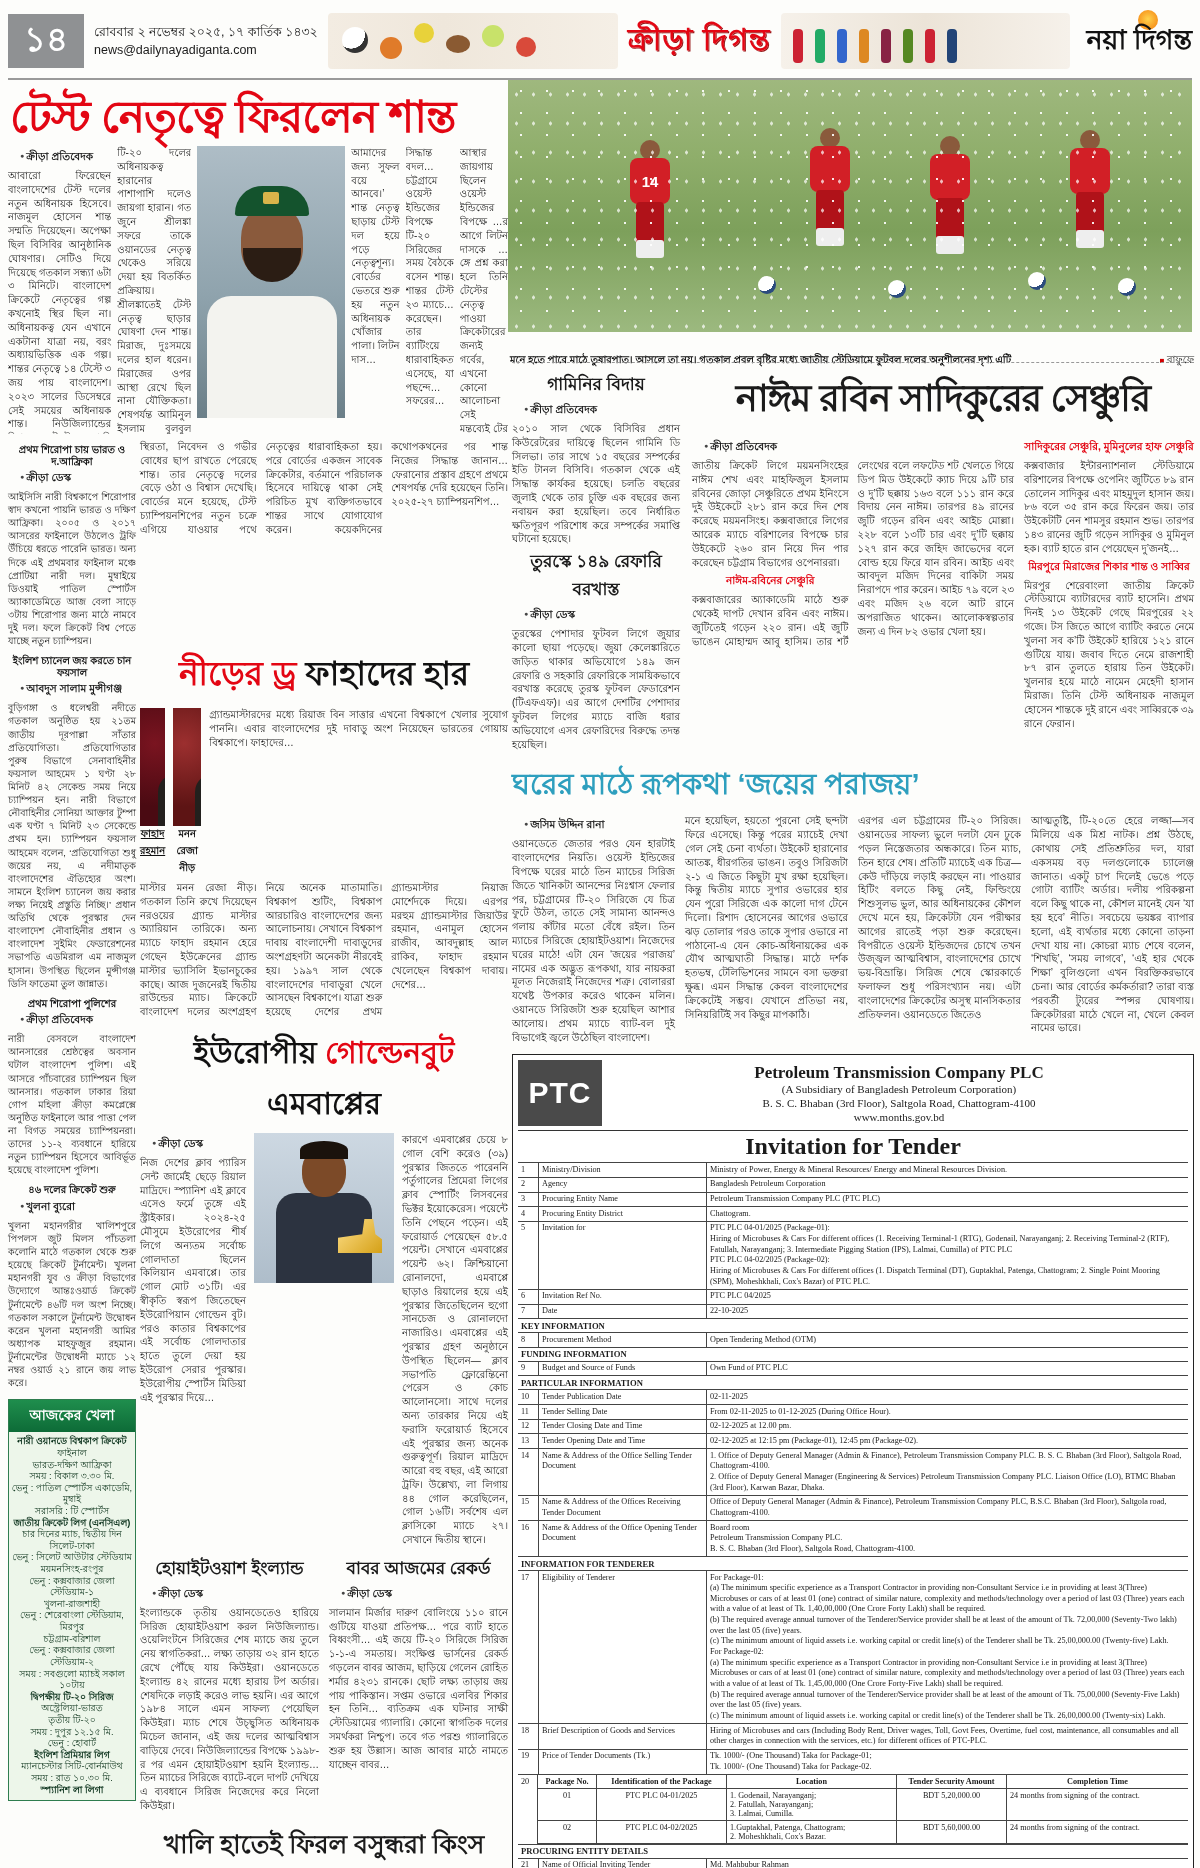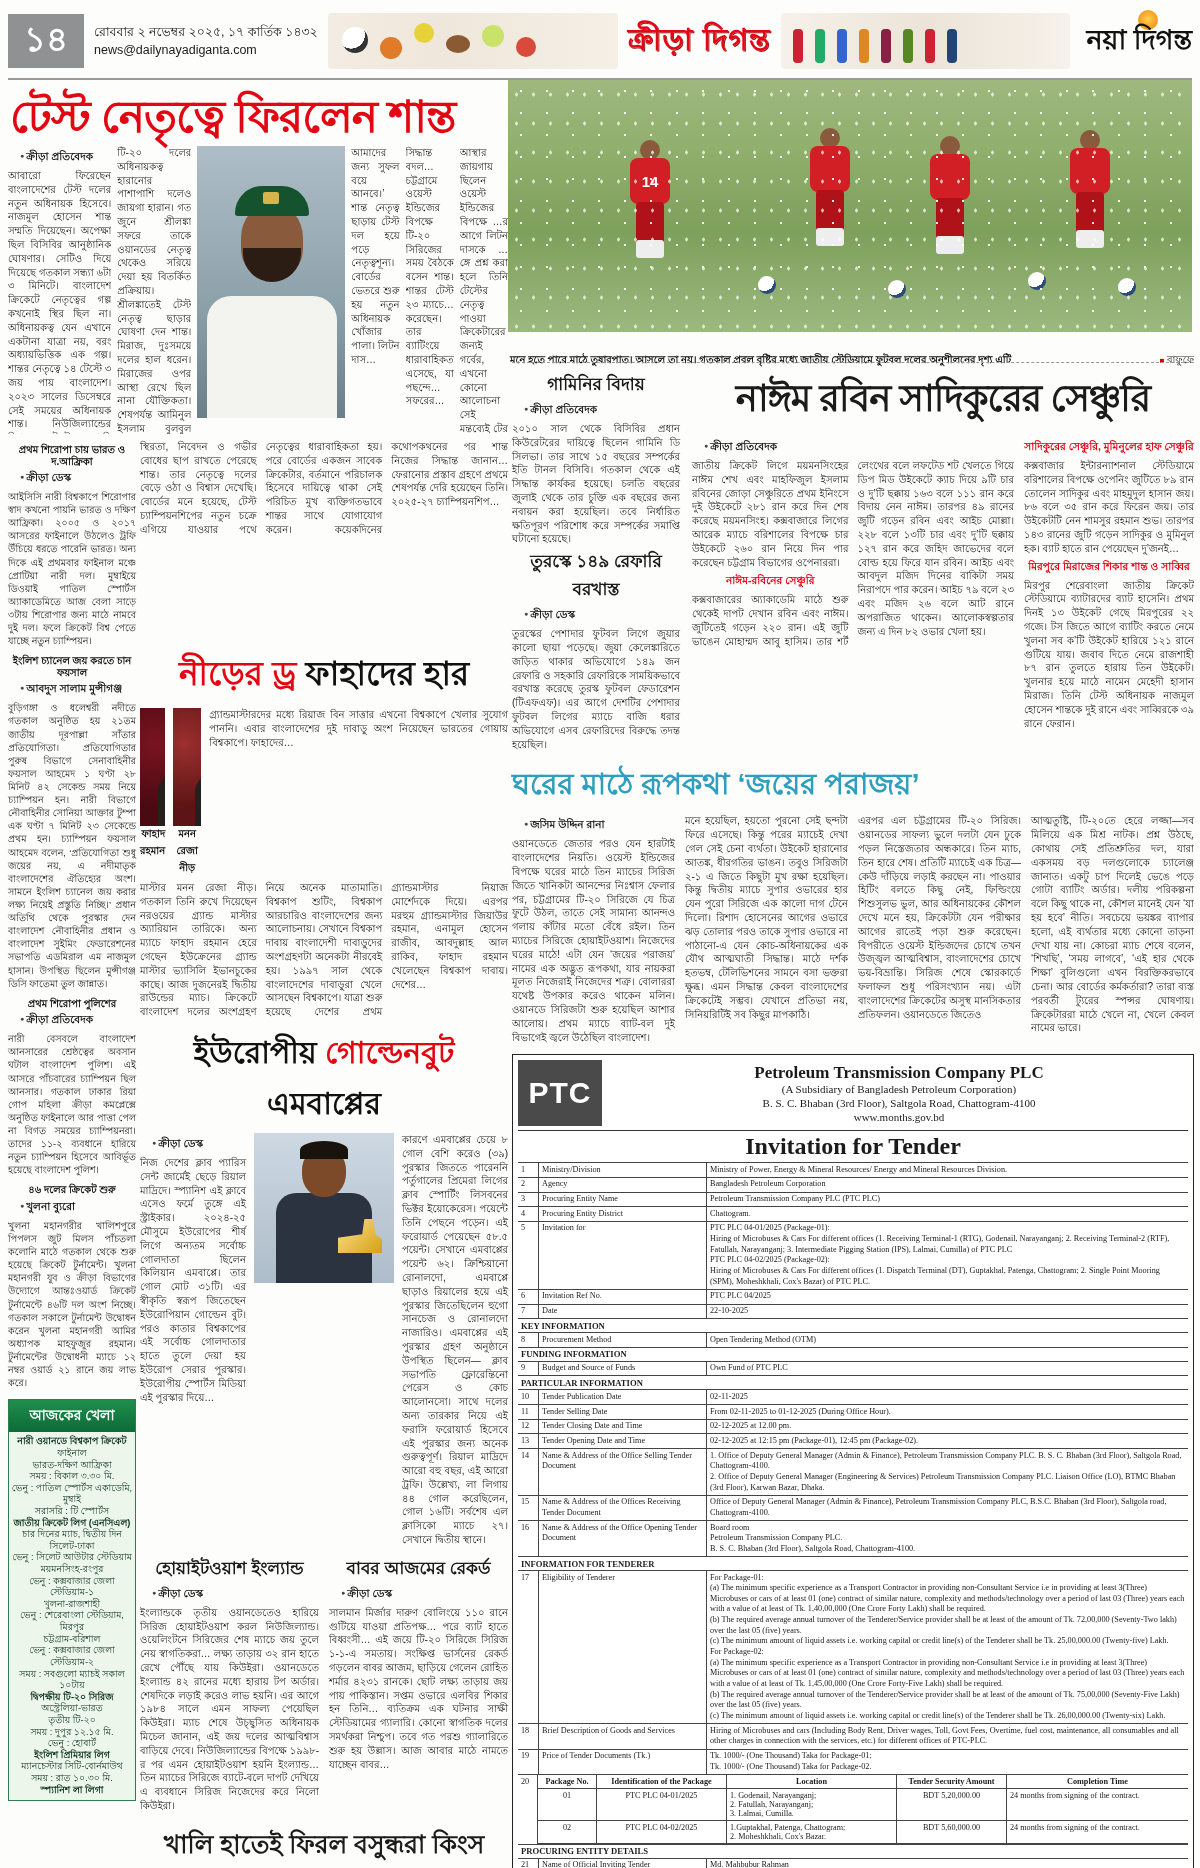--- a/index.html
+++ b/index.html
@@ -240,21 +240,21 @@
   </div>
 
   <div class="mid">
     <div>
       <h2 class="chess"><span class="hl-red">নীড়ের ড্র</span><span class="hl-black"> ফাহাদের হার</span></h2>
       <div class="chess-row">
         <div>
           <div class="chess-ph ph1">
             <div class="ch-body"></div>
           </div>
-          <div class="caption" style="text-align:right;">ফাহাদ রহমান</div>
+          <div class="caption" style="text-align:center;text-decoration:underline;">ফাহাদ রহমান</div>
         </div>
         <div>
           <div class="chess-ph ph2">
             <div class="ch-body" style="left:22px;"></div>
           </div>
           <div class="caption" style="text-align:center;">মনন রেজা নীড়</div>
         </div>
         <div class="chess-side body-txt">গ্র্যান্ডমাস্টারদের মধ্যে রিয়াজ বিন সাত্তার এখনো বিশ্বকাপে খেলার সুযোগ পাননি। এবার বাংলাদেশের দুই দাবাড়ু অংশ নিয়েছেন ভারতের গোয়ায় বিশ্বকাপে। ফাহাদের…</div>
       </div>
       <div class="cols3 body-txt" style="margin-top:4px;">মাস্টার মনন রেজা নীড়। গতকাল তিনি রুখে দিয়েছেন নরওয়ের গ্র্যান্ড মাস্টার অ্যারিয়ান তারিকে। অন্য ম্যাচে ফাহাদ রহমান হেরে গেছেন ইউক্রেনের গ্র্যান্ড মাস্টার ভ্যাসিলি ইভানচুকের কাছে। আজ দুজনেরই দ্বিতীয় রাউন্ডের ম্যাচ। ক্রিকেটে বাংলাদেশ দলের অংশগ্রহণ নিয়ে অনেক মাতামাতি। বিশ্বকাপ শুটিং, বিশ্বকাপ আরচারিও বাংলাদেশের জন্য আলোচনায়। সেখানে বিশ্বকাপ দাবায় বাংলাদেশী দাবাড়ুদের অংশগ্রহণটা অনেকটা নীরবেই হয়। ১৯৯৭ সাল থেকে বাংলাদেশের দাবাড়ুরা খেলে আসছেন বিশ্বকাপে। যাত্রা শুরু হয়েছে দেশের প্রথম গ্র্যান্ডমাস্টার নিয়াজ মোর্শেদকে দিয়ে। এরপর মরহুম গ্র্যান্ডমাস্টার জিয়াউর রহমান, এনামুল হোসেন রাজীব, আবদুল্লাহ আল রাকিব, ফাহাদ রহমান খেলেছেন বিশ্বকাপ দাবায়। দেশের…</div>

